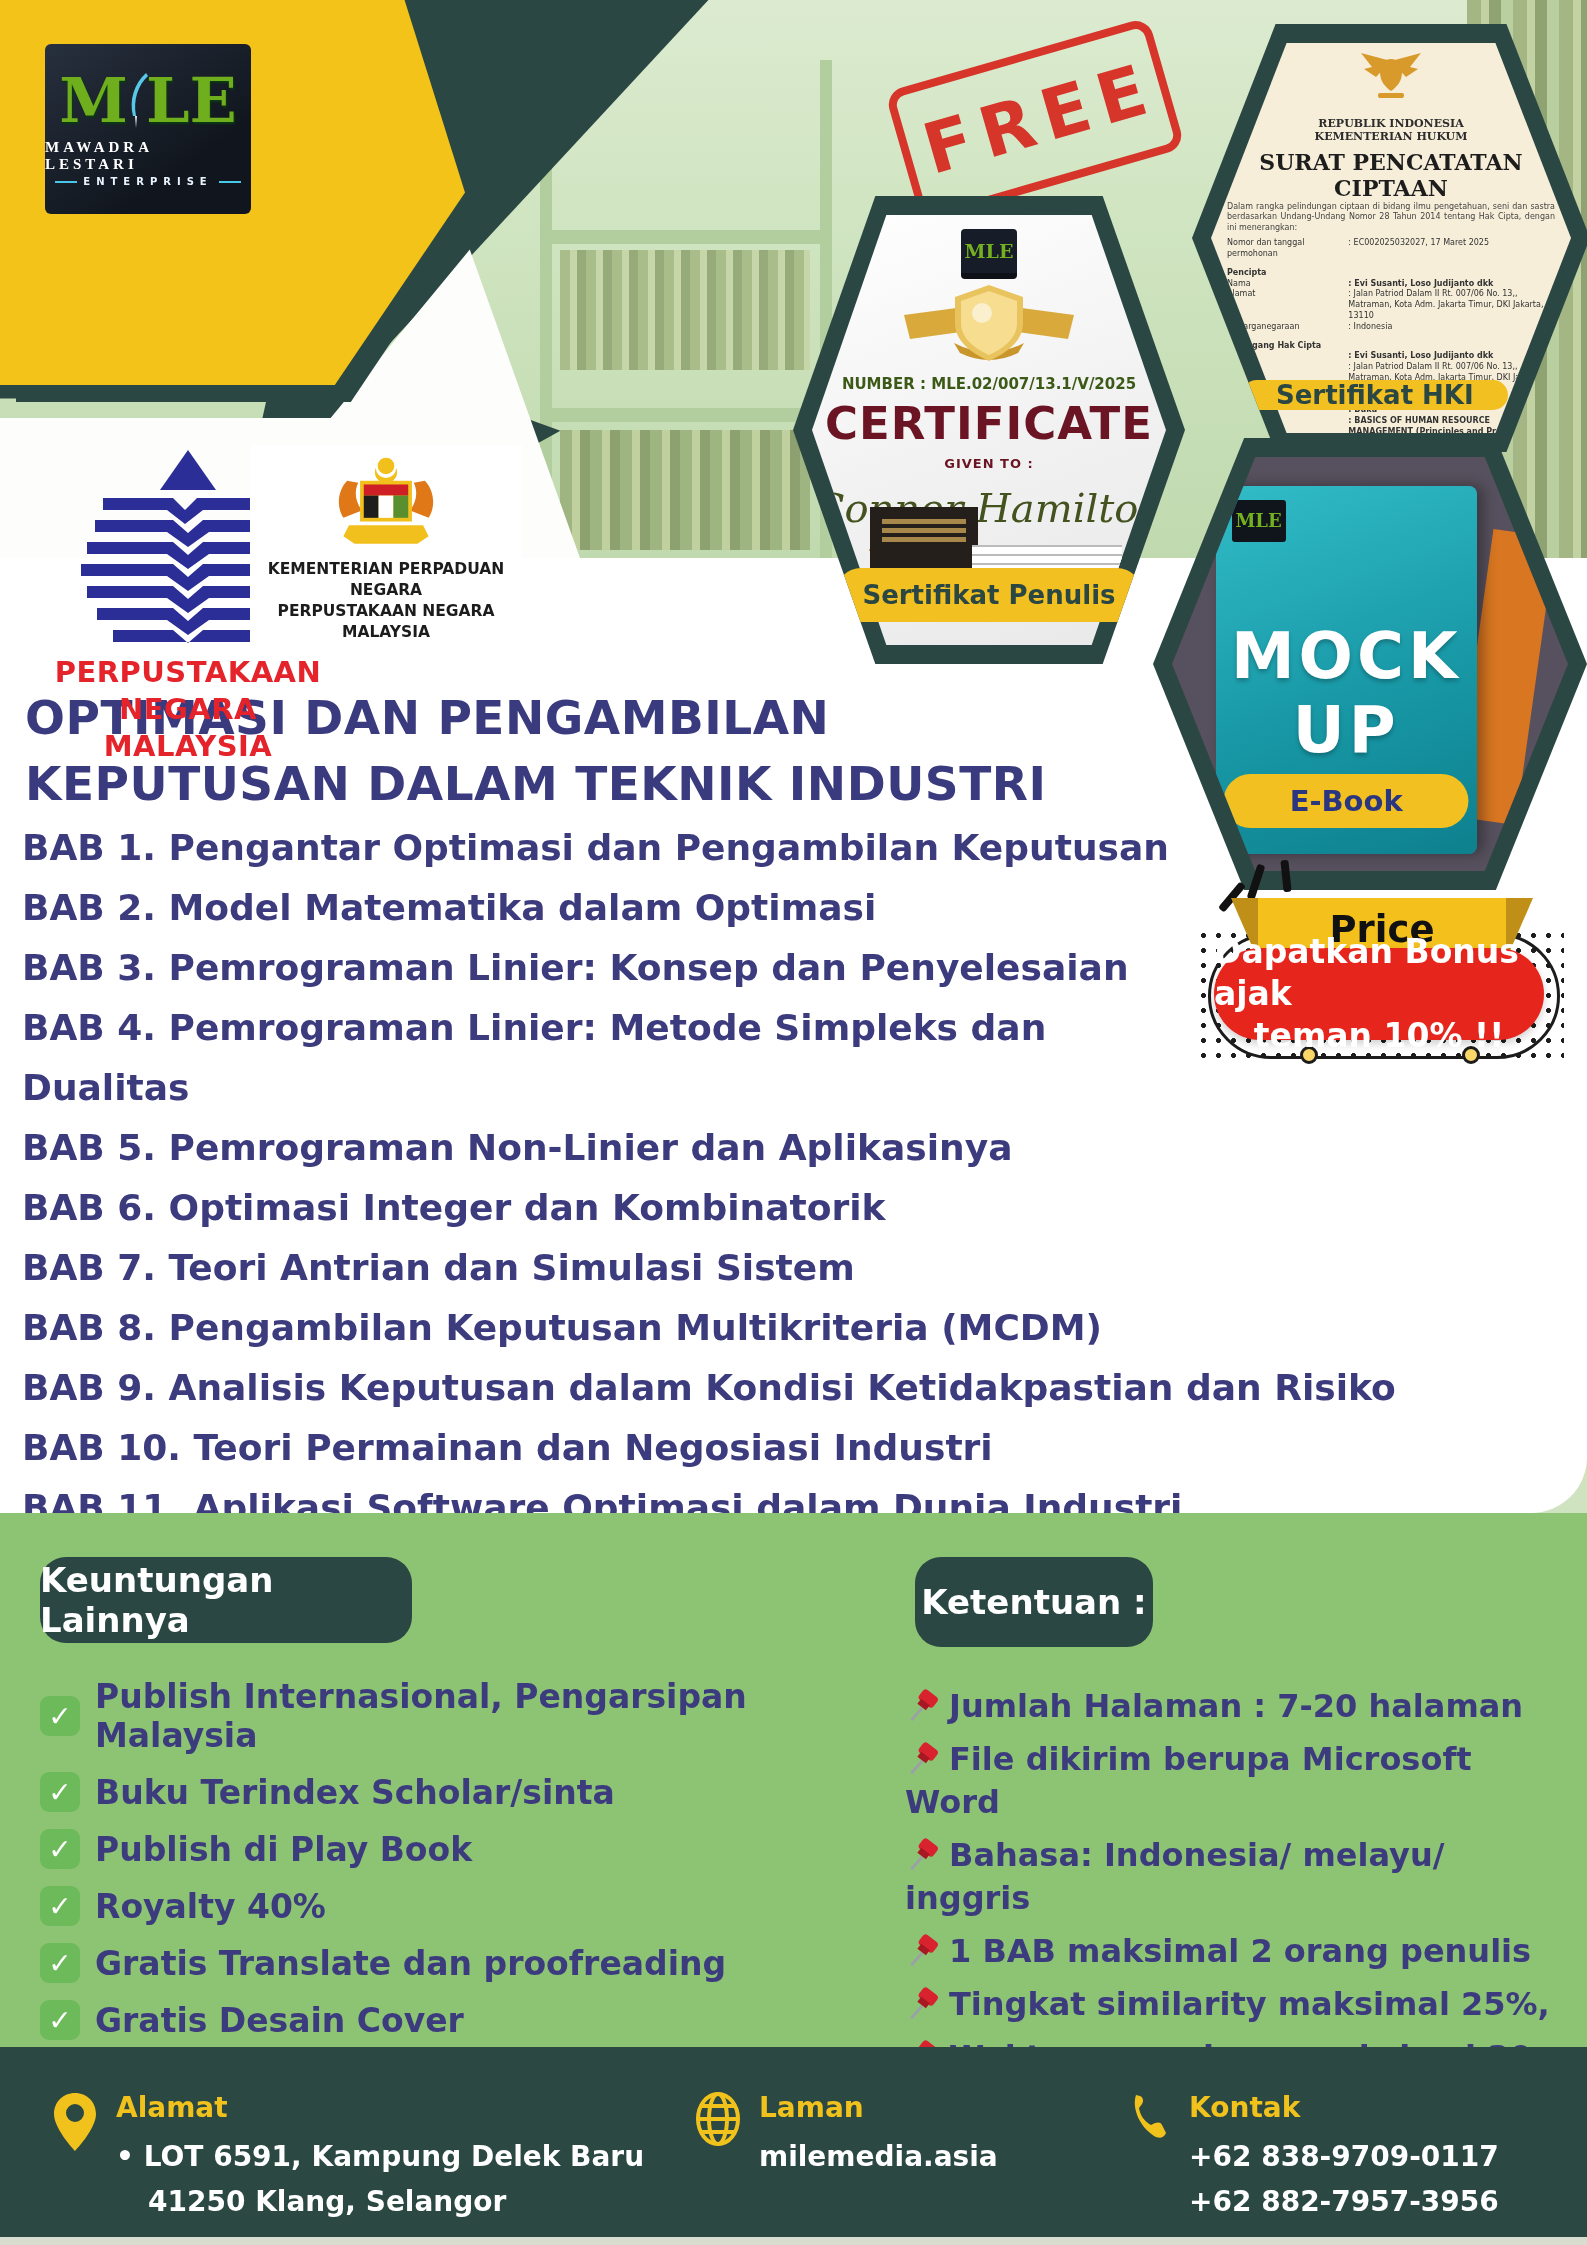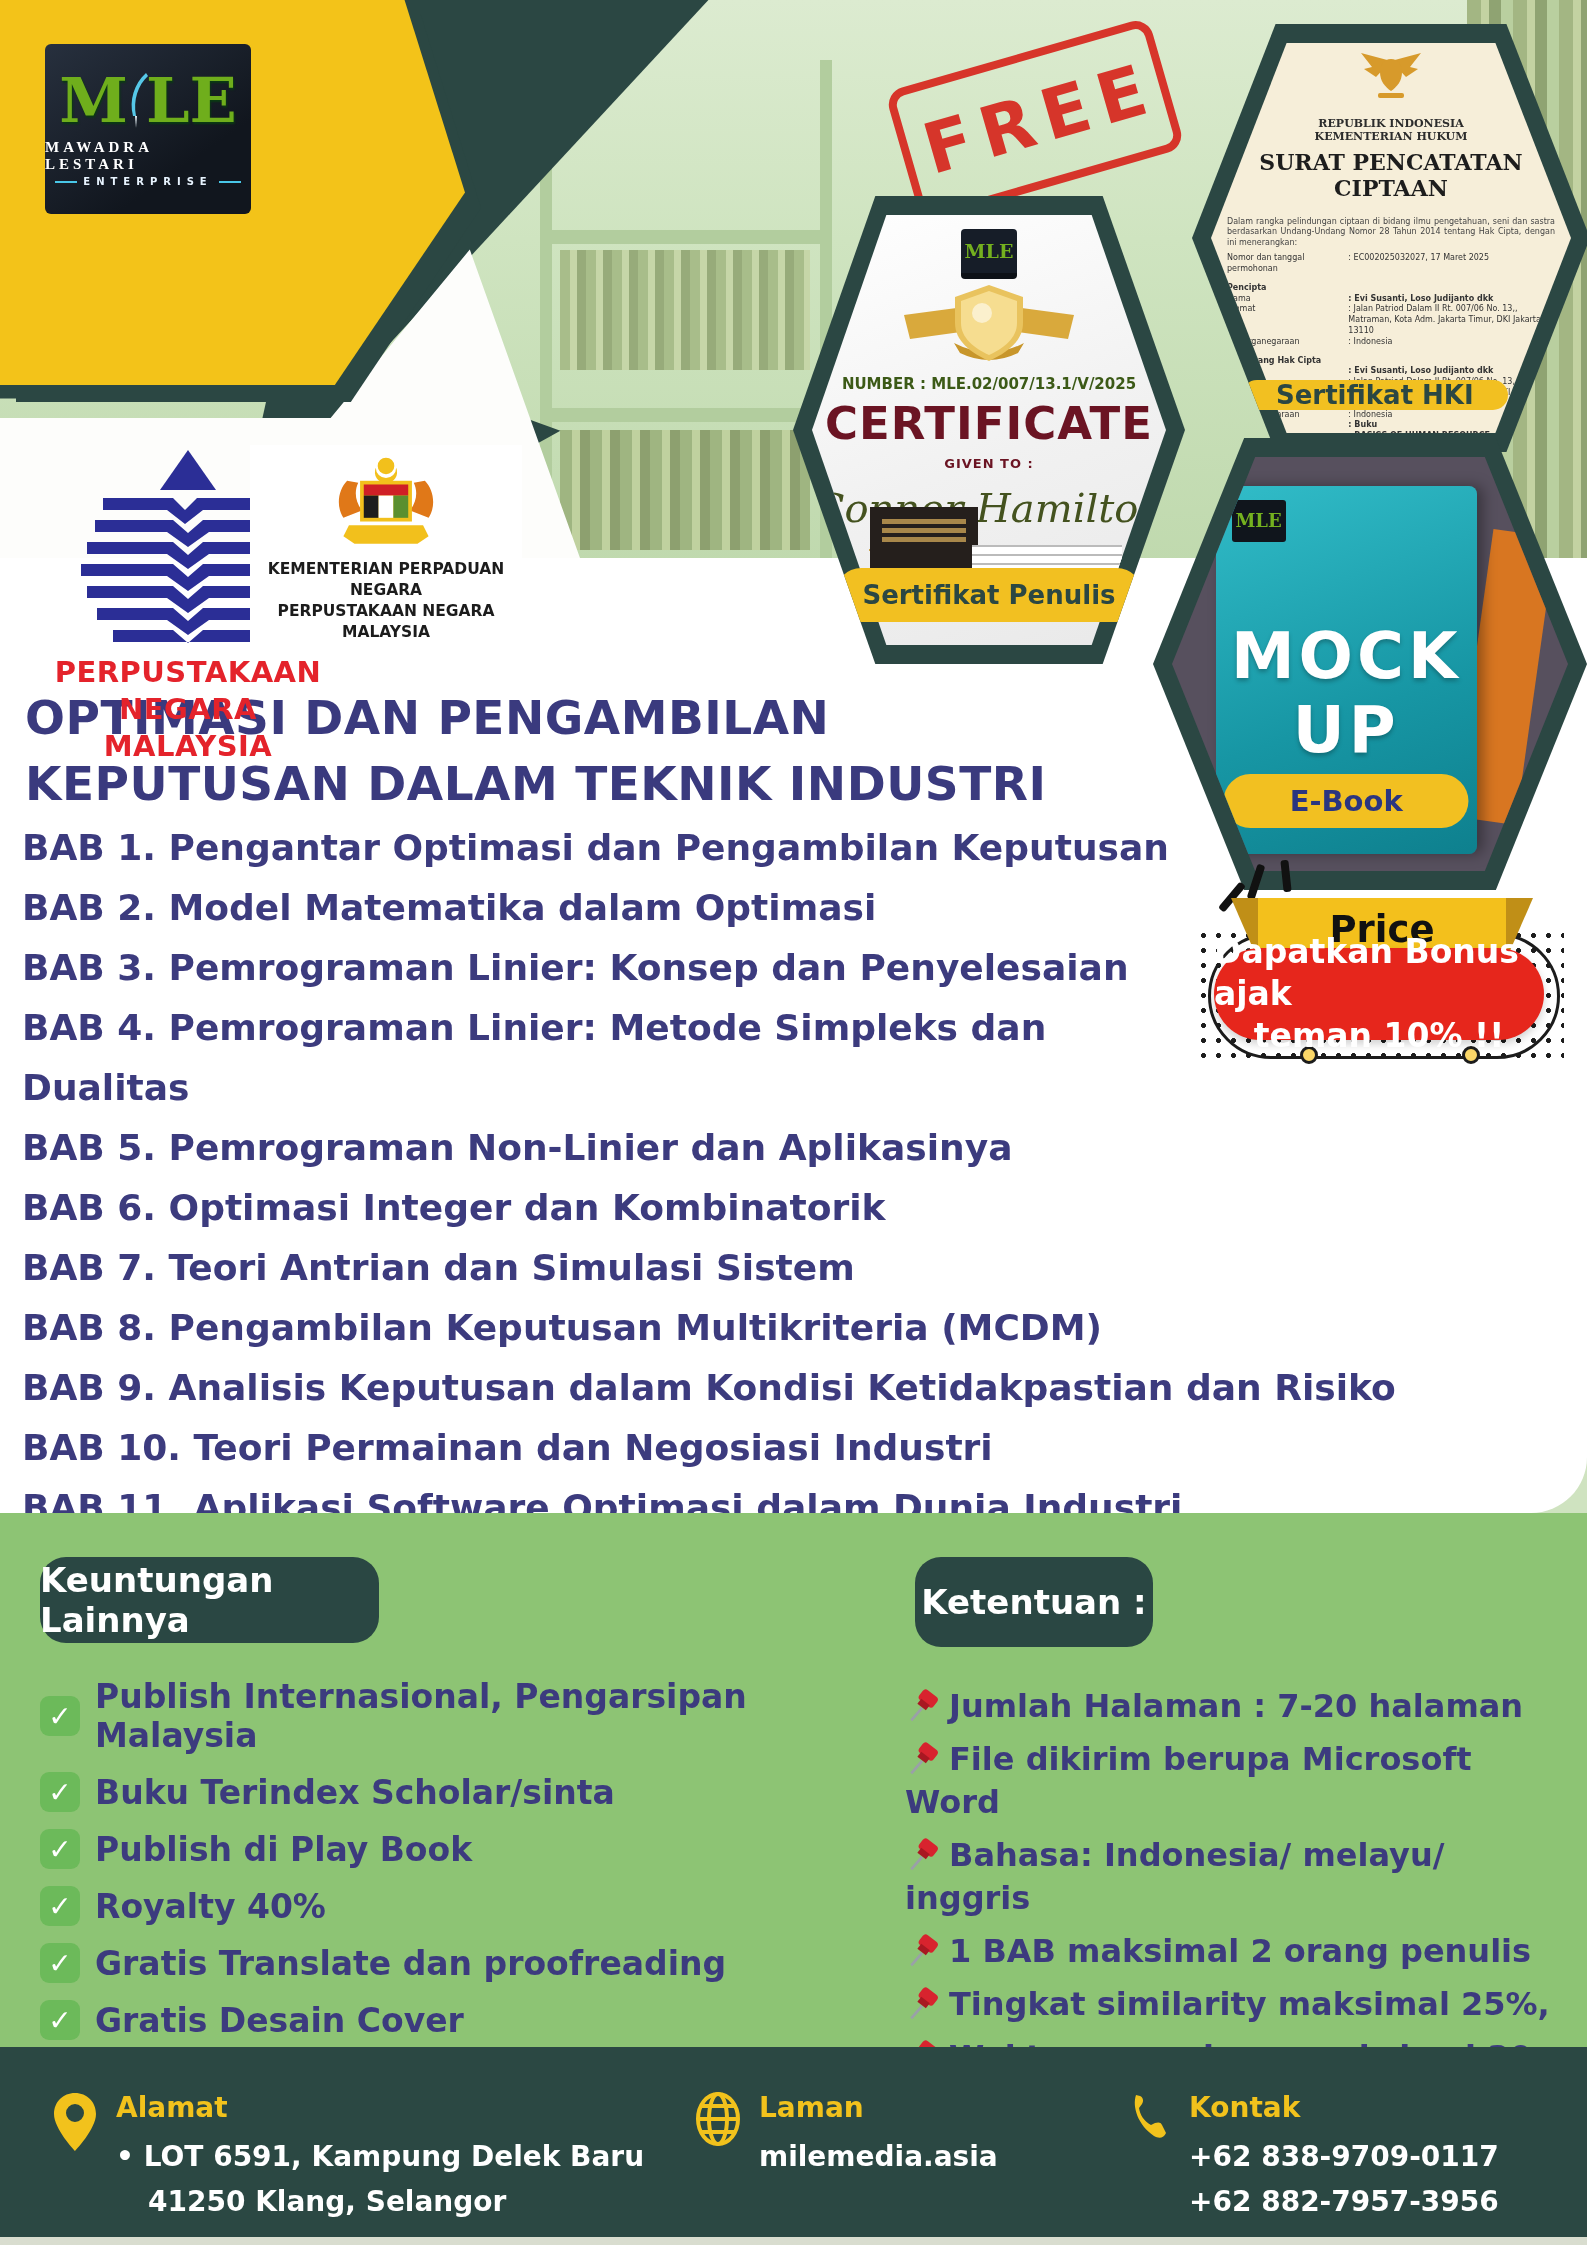--- a/index.html
+++ b/index.html
@@ -76,21 +76,21 @@
               background-image:repeating-linear-gradient(180deg,#bbb 0 2px,#fff 2px 9px);}
   .pill{background:#f2c021;border-radius:40px;color:#2b4743;font-weight:bold;
         display:flex;align-items:center;justify-content:center;}
   .pill-penulis{position:absolute;left:50%;transform:translateX(-50%);bottom:42px;
         padding:12px 28px;font-size:26px;white-space:nowrap;}
 
   
   .hx-hki{left:1192px;top:24px;width:398px;height:428px;}
   .hki-bg{background:#f6eed9;padding:10px 16px;box-sizing:border-box;text-align:center;}
   .hki-h1{font-family:"DejaVu Serif",serif;font-size:11px;font-weight:bold;color:#2c2c2c;margin-top:58px;}
-  .hki-title{font-family:"DejaVu Serif",serif;font-size:22px;font-weight:bold;color:#1d1d1d;margin:6px 0 16px;}
+  .hki-title{font-family:"DejaVu Serif",serif;font-size:22px;font-weight:bold;color:#1d1d1d;margin:6px 0 1px;}
   .hki-intro{font-size:8px;color:#444;text-align:justify;line-height:1.3;}
   .hki-rows{margin-top:5px;text-align:left;}
   .hki-row{display:flex;font-size:8px;color:#333;line-height:1.35;}
   .hki-row .l{width:37%;flex:none;}
   .hki-row .v{width:63%;}
   .hki-row .v:not(:empty)::before{content:":  ";}
   .hki-row:nth-child(2) .l,.hki-row:nth-child(6) .l{font-weight:bold;margin-top:8px;}
   .hki-row:nth-child(3) .v,.hki-row:nth-child(7) .v,
   .hki-row:nth-child(10) .v,.hki-row:nth-child(11) .v{font-weight:bold;}
   .hki-note{font-size:8px;color:#333;text-align:left;margin-top:4px;}
@@ -149,21 +149,21 @@
           box-shadow:0 4px 8px rgba(0,0,0,.18);}
   .spark{position:absolute;background:#111;width:8px;border-radius:3px;}
   .spark1{left:1228px;top:880px;height:34px;transform:rotate(40deg);}
   .spark2{left:1252px;top:864px;height:36px;transform:rotate(18deg);}
   .spark3{left:1282px;top:860px;height:32px;transform:rotate(-6deg);}
 
   
   .panel-green{left:0;top:1513px;width:1587px;height:534px;background:#8dc474;}
   .hdr-pill{position:absolute;background:#2a4743;border-radius:26px;color:#fff;
             font-size:34px;font-weight:900;display:flex;align-items:center;justify-content:center;}
-  .hdr-benefits{left:40px;top:44px;width:339px;height:86px;}
+  .hdr-benefits{left:40px;top:44px;width:372px;height:86px;}
   .hdr-terms{left:915px;top:44px;width:238px;height:90px;}
   .benefits{position:absolute;left:40px;top:164px;width:820px;}
   .benefit{display:flex;align-items:center;gap:15px;margin-bottom:17px;
            color:#3c3b7e;font-size:33px;font-weight:bold;}
   .check{flex:none;width:40px;height:40px;border-radius:9px;background:#6cba5a;
          display:flex;align-items:center;justify-content:center;}
   .check::after{content:"✓";color:#fff;font-size:28px;font-weight:bold;}
   .terms{position:absolute;left:905px;top:172px;width:650px;}
   .term{color:#3c3b7e;font-size:32px;font-weight:bold;line-height:43px;margin-bottom:10px;}
   .pin-ic{display:inline-block;width:36px;height:36px;vertical-align:-7px;margin-right:8px;}

